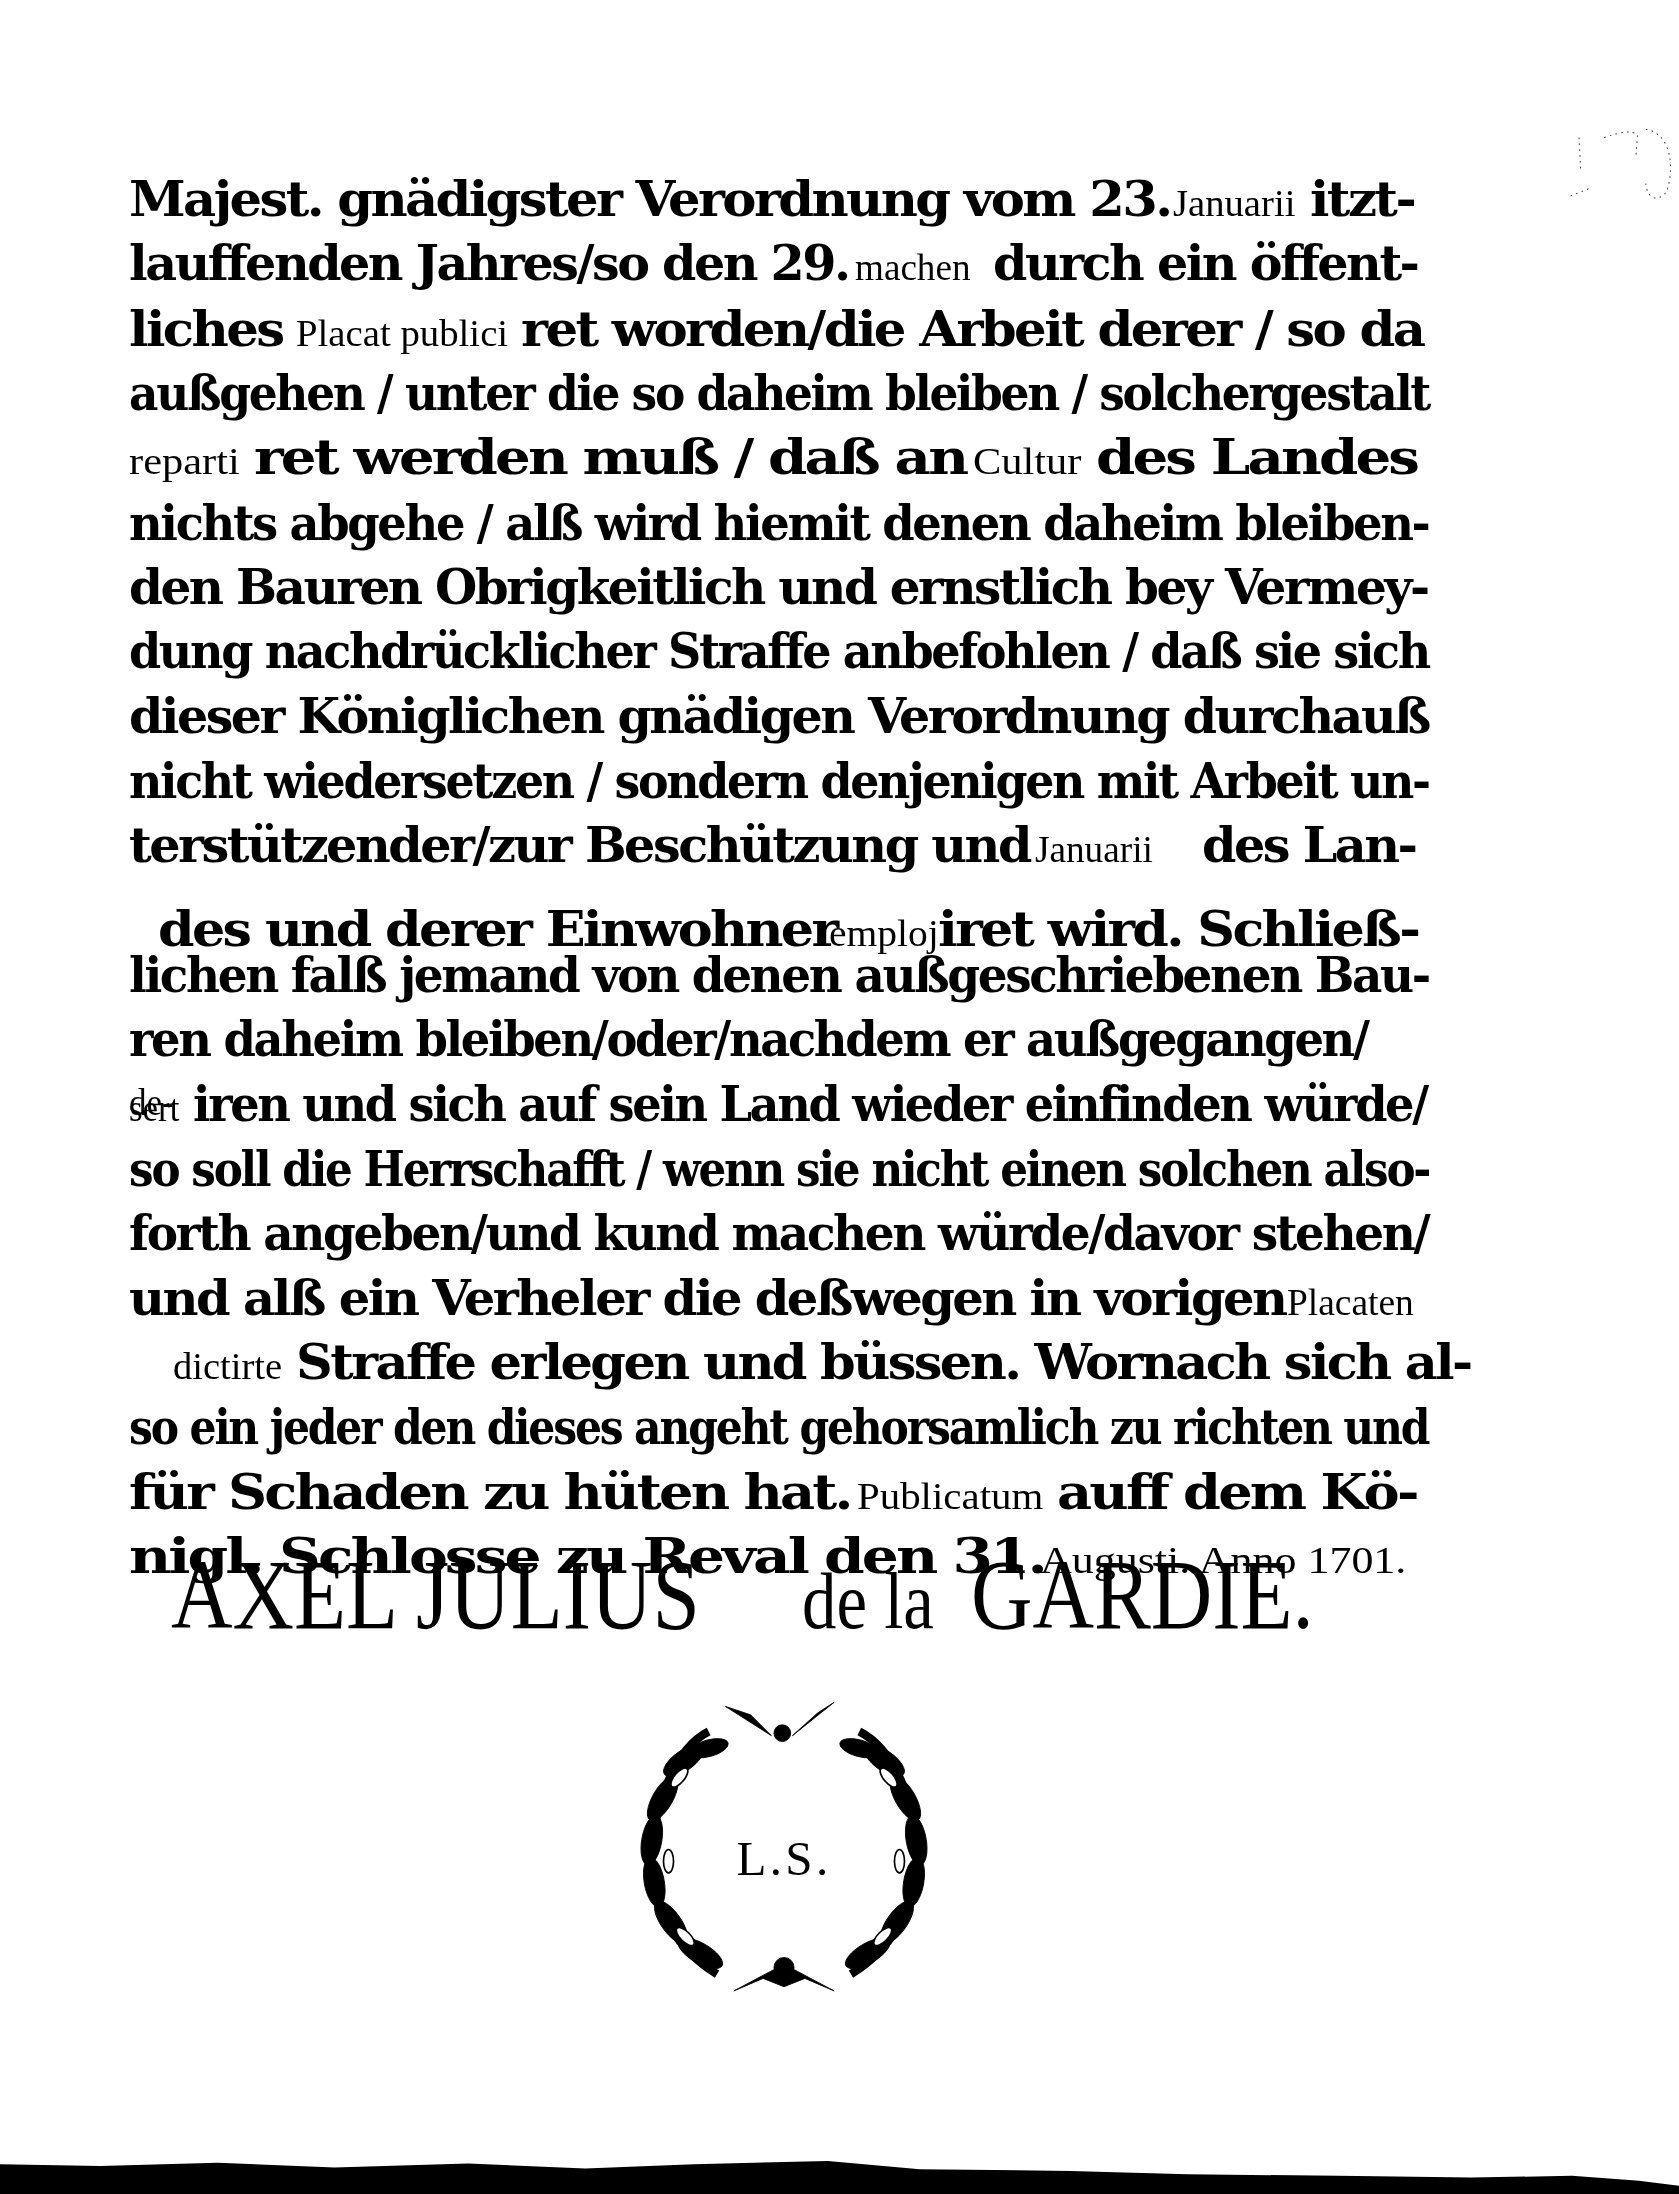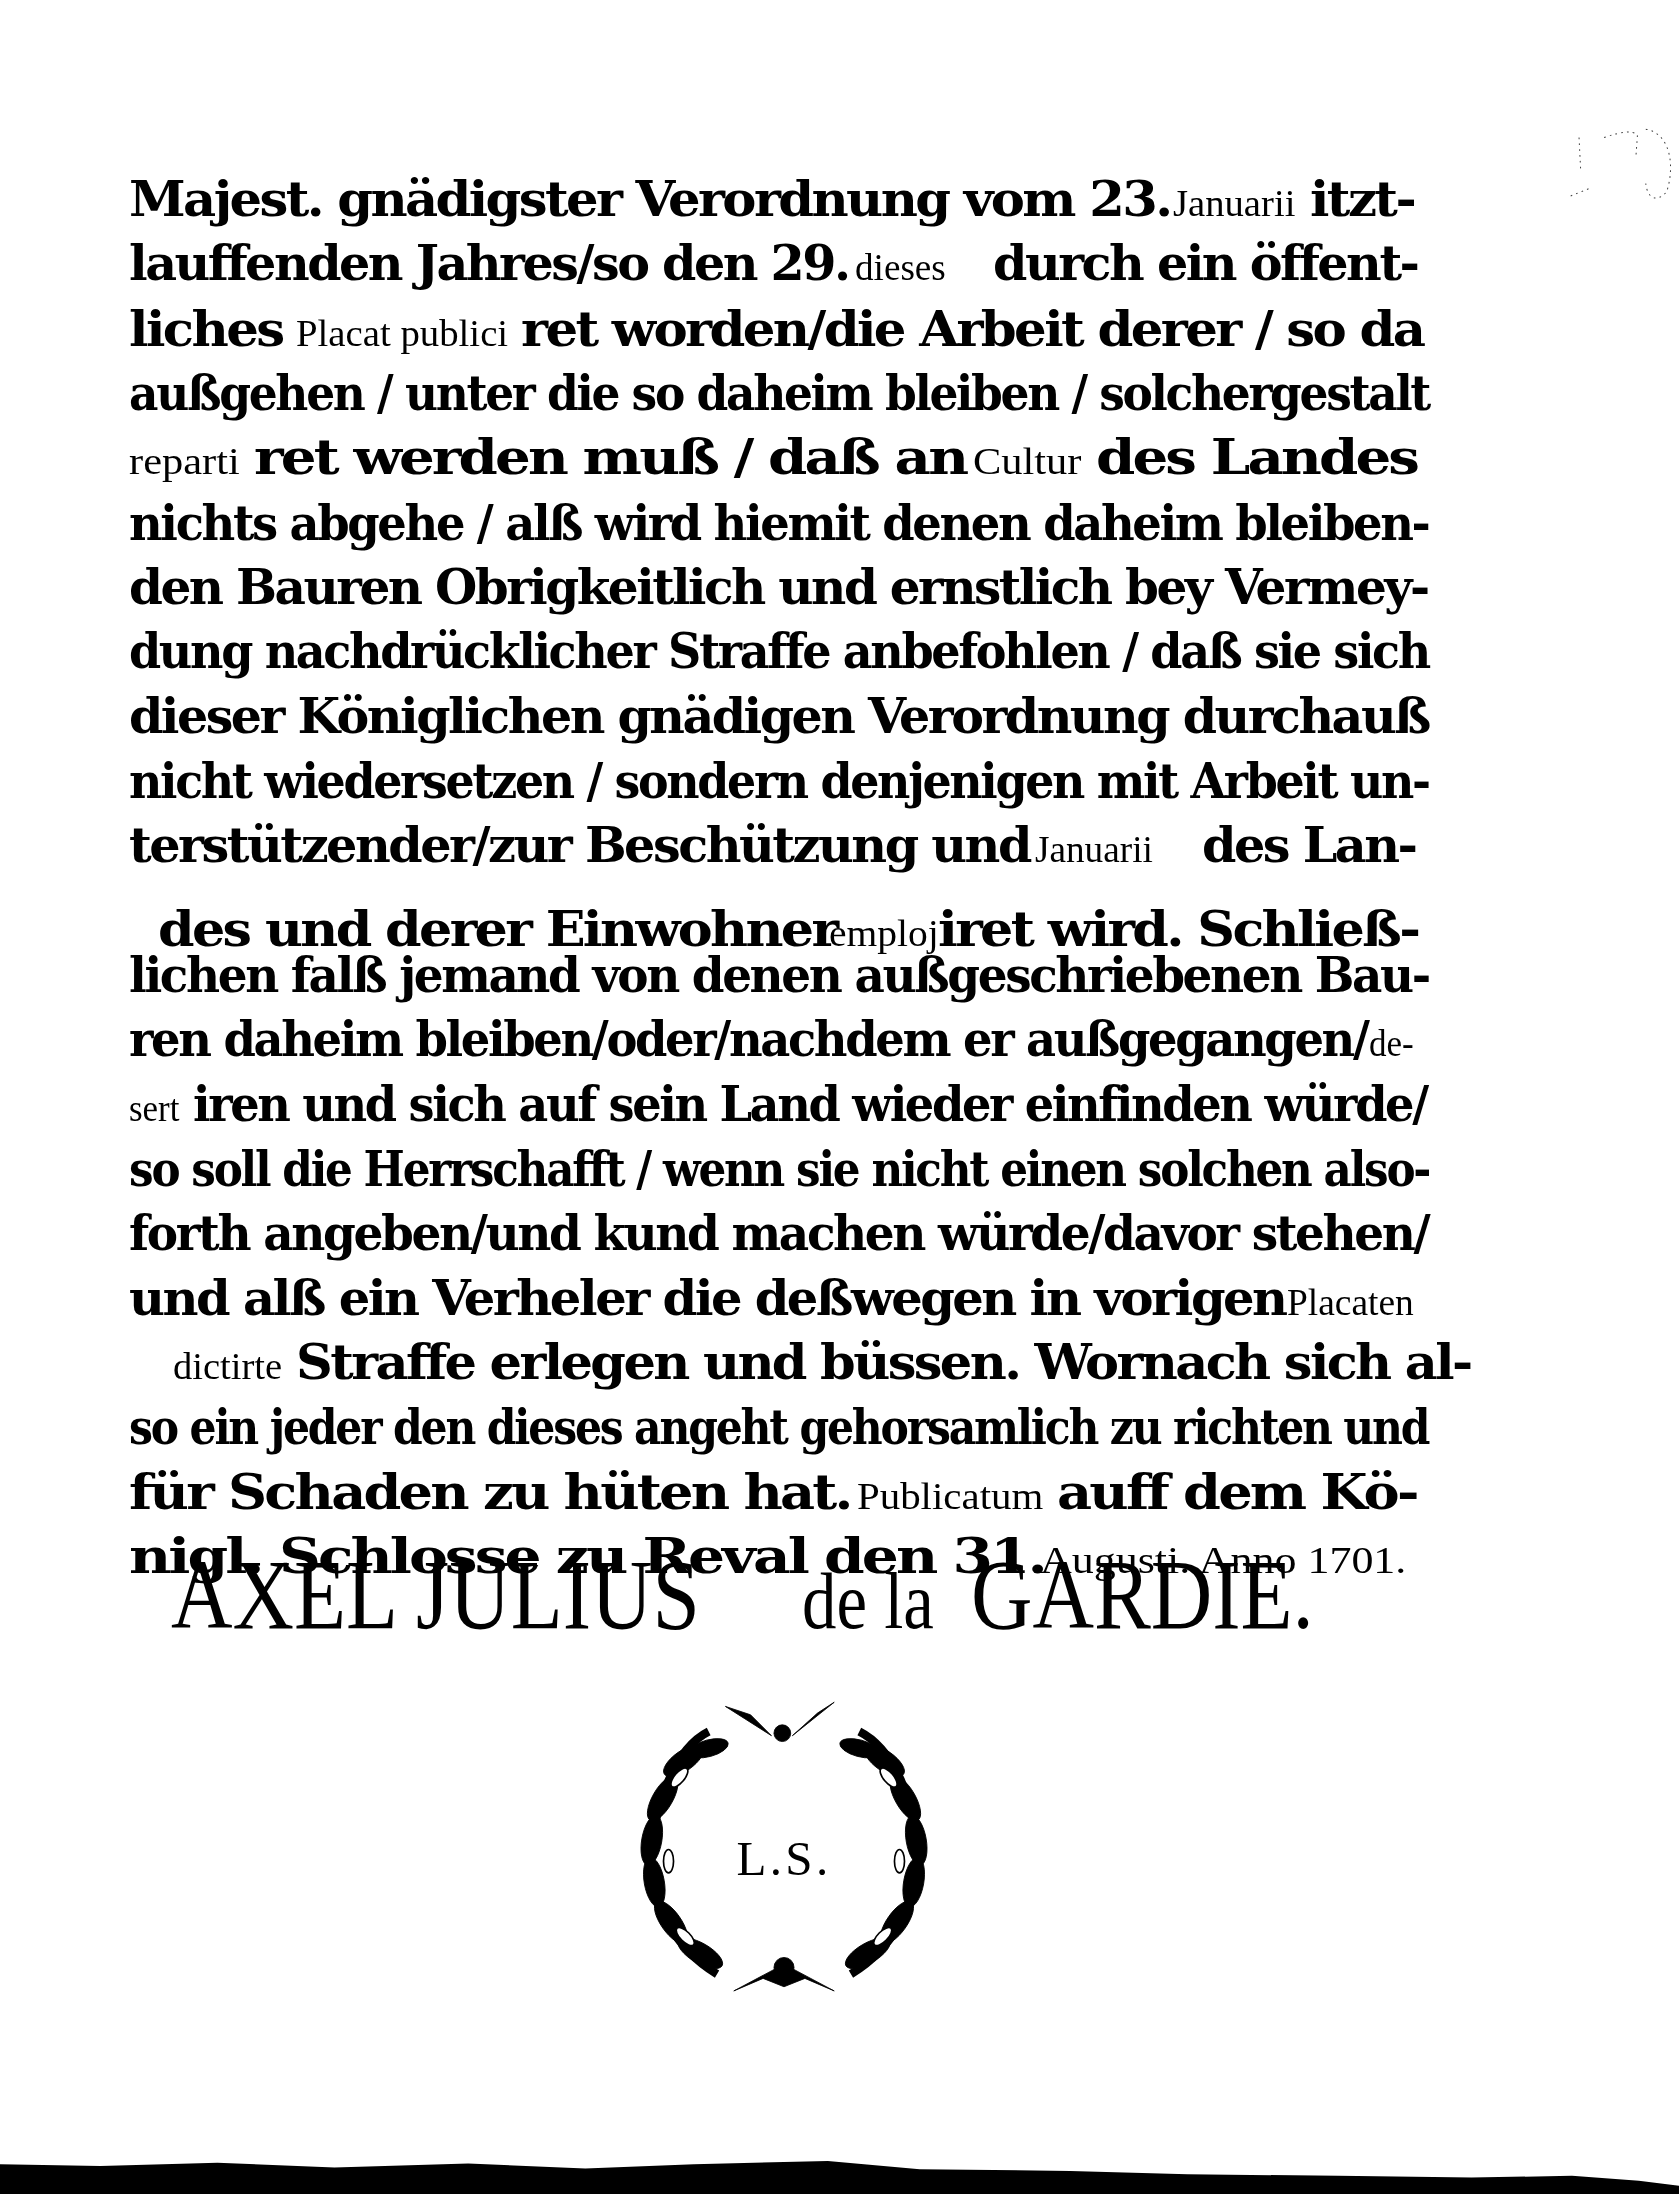--- a/index.html
+++ b/index.html
@@ -58,21 +58,21 @@
   </svg>
 
   <div class="body-text" id="body-text">
       <div class="line" style="top: 0px;">
         <span class="seg seg-f" style="width: 1029px;"><span class="word" style="transform: scaleX(1.045);">Majest. gnädigster Verordnung vom 23.</span></span>
         <span class="seg seg-a" style="width: 122px;"><span class="word" style="transform: scaleX(1.045);">Januarii</span></span>
         <span class="seg seg-f" style="width: 103px;"><span class="word" style="transform: scaleX(1.045);">itzt-</span></span>
       </div>
       <div class="line" style="top: 64px;">
         <span class="seg seg-f" style="width: 711px;"><span class="word" style="transform: scaleX(1.004);">lauffenden Jahres/so den 29.</span></span>
-        <span class="seg seg-a" style="width: 123px;"><span class="word" style="transform: scaleX(1.004);">dieses</span></span>
+        <span class="seg seg-a" style="width: 123px;"><span class="word" style="transform: scaleX(1.004);">machen</span></span>
         <span class="seg seg-f" style="width: 420px;"><span class="word" style="transform: scaleX(1.004);">durch ein öffent-</span></span>
       </div>
       <div class="line" style="top: 130px;">
         <span class="seg seg-f" style="width: 152px;"><span class="word" style="transform: scaleX(1.048);">liches</span></span>
         <span class="seg seg-a" style="width: 211px;"><span class="word" style="transform: scaleX(1.048);">Placat publici</span></span>
         <span class="seg seg-f" style="width: 892px;"><span class="word" style="transform: scaleX(1.048);">ret worden/die Arbeit derer / so da</span></span>
       </div>
       <div class="line" style="top: 194px;">
         <span class="seg seg-f" style="width: 1285px;"><span class="word" style="transform: scaleX(0.929);">außgehen / unter die so daheim bleiben / solchergestalt</span></span>
       </div>
@@ -103,21 +103,21 @@
         <span class="seg seg-f" style="width: 211px;"><span class="word" style="transform: scaleX(1.006);">des Lan-</span></span>
       </div>
       <div class="line" style="top: 730px; justify-content: flex-end;">
         <span class="seg seg-f" style="width: 671px;"><span class="word" style="transform: scaleX(1.068);">des und derer Einwohner</span></span>
         <span class="seg seg-a" style="width: 109px;"><span class="word" style="transform: scaleX(1.068);">emploj</span></span>
         <span class="seg seg-f" style="width: 475px;"><span class="word" style="transform: scaleX(1.068);">iret wird.   Schließ-</span></span>
       </div>
       <div class="line" style="top: 776px;">
         <span class="seg seg-f" style="width: 1285px;"><span class="word" style="transform: scaleX(0.957);">lichen falß jemand von denen außgeschriebenen Bau-</span></span>
       </div>
-      <div class="line" style="top: 840px;">
+      <div class="line" style="top: 840px; flex-direction: column;">
         <span class="seg seg-f" style="width: 1224px;"><span class="word" style="transform: scaleX(0.947);">ren daheim bleiben/oder/nachdem er außgegangen/</span></span>
         <span class="seg seg-a" style="width: 44px;"><span class="word" style="transform: scaleX(0.947);">de-</span></span>
       </div>
       <div class="line" style="top: 905px;">
         <span class="seg seg-a" style="width: 50px;"><span class="word" style="transform: scaleX(0.944);">sert</span></span>
         <span class="seg seg-f" style="width: 1220px;"><span class="word" style="transform: scaleX(0.944);">iren und sich auf sein Land wieder einfinden würde/</span></span>
       </div>
       <div class="line" style="top: 970px;">
         <span class="seg seg-f" style="width: 1285px;"><span class="word" style="transform: scaleX(0.892);">so soll die Herrschafft / wenn sie nicht einen solchen also-</span></span>
       </div>

